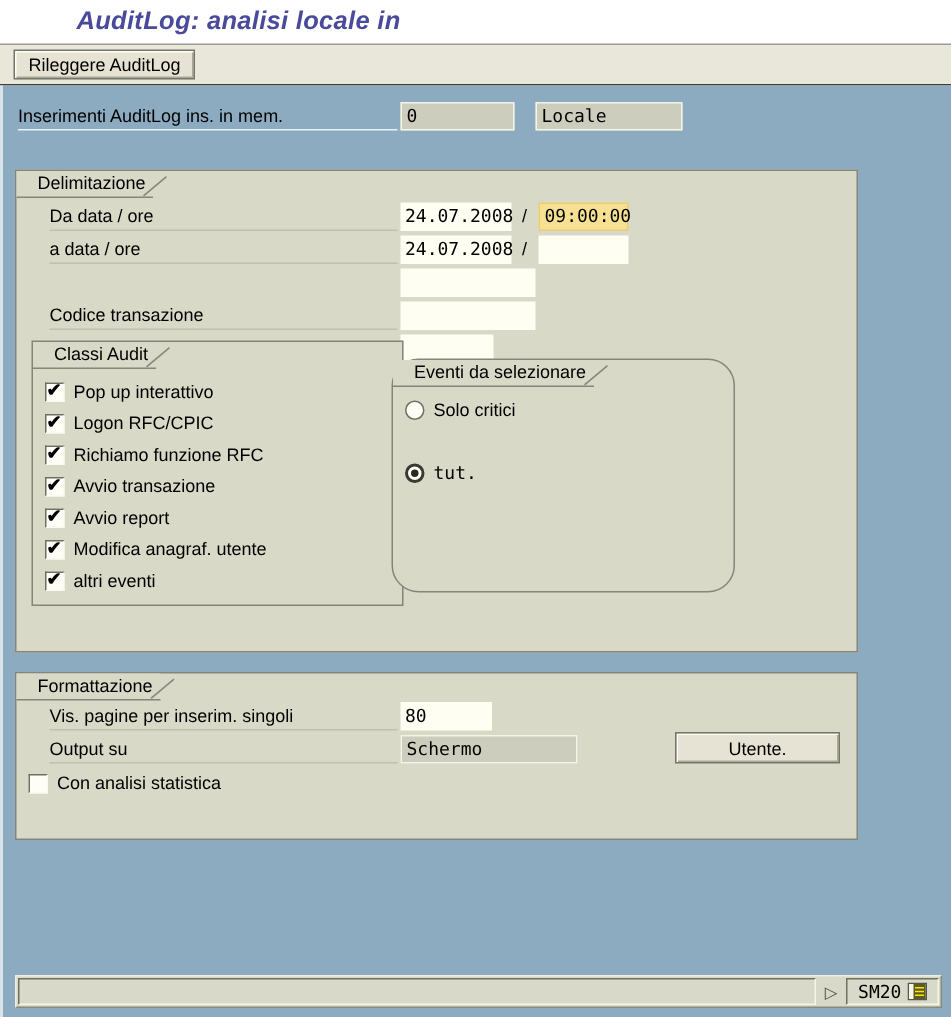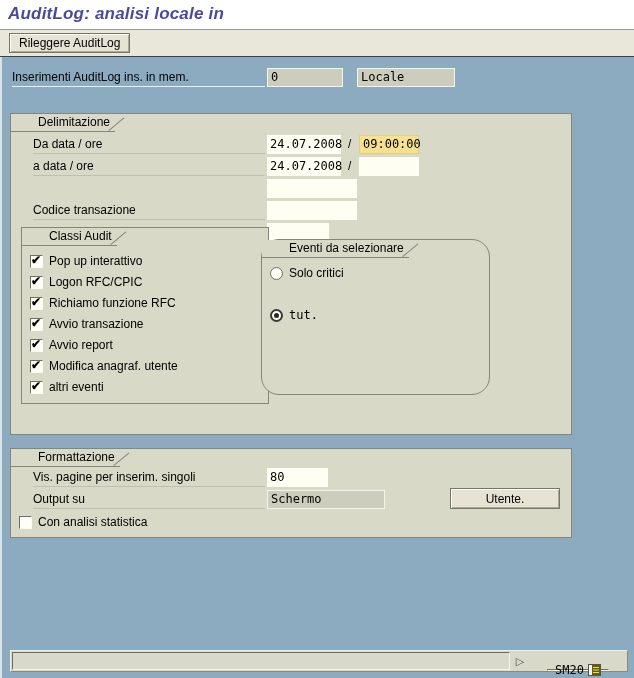--- a/index.html
+++ b/index.html
@@ -8,21 +8,21 @@
     position:relative; overflow:hidden;
     font-family:"Liberation Sans", sans-serif; font-size:12px; color:#000;
     background:#fff;
   }
   .mono { font-family:"DejaVu Sans Mono", monospace; }
 
   
   .titlebar { position:absolute; top:0; left:0; width:634px; height:30px;
               background:#ffffff; border-bottom:1px solid #9a9a9a; }
   .title { font:italic bold 17px "Liberation Sans", sans-serif; color:#4a4a9c;
-           padding:4px 0 0 8px; letter-spacing:0.2px; }
+           padding:4px 0 0 8px; letter-spacing:0.2px;margin-left:43px; }
   .toolbar { position:absolute; top:30px; left:0; width:634px; height:27px;
              background:#e9e7da; border-bottom:1px solid #3f3f3f; }
   .btn3d { display:inline-block; background:#e6e3d5; border:1px solid #75756a;
            box-shadow: inset 1px 1px 0 #fffef6, inset -1px -1px 0 #a9a99a;
            font-size:12px; text-align:center; cursor:default; }
   .toolbar .btn3d { position:absolute; left:9px; top:3px; height:20px;
                     padding:2px 9px 0 9px; }
 
   
   .content { position:absolute; top:57px; left:0; width:634px; height:621px;
@@ -30,21 +30,21 @@
 
   .lbl-line { border-bottom:1px solid #c0c0b0; }
   .fld { position:absolute; height:19px; font-family:"DejaVu Sans Mono",monospace;
          font-size:12px; line-height:18px; padding-left:3px; white-space:pre; }
   .fld.white  { background:#fffef2; }
   .fld.yellow { background:#f6e092; border:1px solid #e7cd78; line-height:16px;text-align:center; }
   .fld.gray   { background:#cdcdbd; border:1px solid #f4f4e8; line-height:16px; }
 
   
   .gbox { position:absolute; background:#d9d9c8; border:1px solid #85857a; }
-  .gtab { position:relative; display:inline-block; padding:1px 5px 2px 27px;
+  .gtab { position:relative; display:inline-block; padding:1px 5px 2px 14px;
           border-bottom:1px solid #85857a; background:#d9d9c8; font-size:12px; }
   .gtab::after { content:""; position:absolute; bottom:0; right:-14px;
                  width:20px; height:1px; background:#85857a;
                  transform-origin:left bottom; transform:rotate(-40deg); }
   .row-lbl { position:absolute; height:20px; padding-top:3px; }
 
   
   .citem, .ritem { position:absolute; left:8px; height:20px;
                    display:flex; align-items:center; gap:6px; }
   .cb { width:13px; height:13px; background:#fffef6; flex:none;
@@ -61,21 +61,21 @@
   
   .statusbar { position:absolute; left:8px; top:593px; width:618px; height:22px;
                background:#d9d9c9; display:flex; align-items:stretch;
                border:1px solid; border-color:#eeeee2 #8a8a7c #8a8a7c #eeeee2; }
   .status-msg { flex:1; margin:1px; background:#d9d9c9;
                 border:1px solid; border-color:#70706 2 #f5f5ea #f5f5ea #707062;
                 border-color:#707062 #f5f5ea #f5f5ea #707062; }
   .status-tri { width:18px; display:flex; align-items:center; justify-content:center;
                 color:#4a4a44; font-size:11px; }
   .status-tri::after { content:"▷"; }
-  .status-tcode { width:62px; margin:18px; display:flex; align-items:center;
+  .status-tcode { width:62px; margin:1px; display:flex; align-items:center;
                   justify-content:center; gap:4px;
                   border:1px solid; border-color:#707062 #f5f5ea #f5f5ea #707062;
                   font-family:"DejaVu Sans Mono",monospace; font-size:12px; }
 </style>
 </head>
 <body>
 
 <div class="titlebar">
   <div class="title">AuditLog: analisi locale in</div>
 </div>
@@ -158,21 +158,21 @@
         <span class="radio"></span>
         <span>Solo critici</span>
       </div>
       <div class="ritem" style="top:65px;">
         <span class="radio on"></span>
         <span class="mono">tut.</span>
       </div>
     </div>
   </div>
 
-  <div class="gbox" style="left:8px; top:391px; width:562px; height:90px;">
+  <div class="gbox" style="left:8px; top:391px; width:562px; height:112px;">
     <div class="gtab">Formattazione</div>
 
     <div class="row-lbl lbl-line" style="left:22px; top:18px; width:232px;">Vis. pagine per inserim. singoli</div>
     <div class="fld white" style="left:256px; top:19px; width:61px;">80</div>
 
     <div class="row-lbl lbl-line" style="left:22px; top:40px; width:232px;">Output su</div>
     <div class="fld gray" style="left:256px; top:41px; width:118px;">Schermo</div>
 
     <div class="btn3d" style="position:absolute; left:439px; top:39px; width:110px; height:21px; padding-top:3px;">Utente.</div>
 

